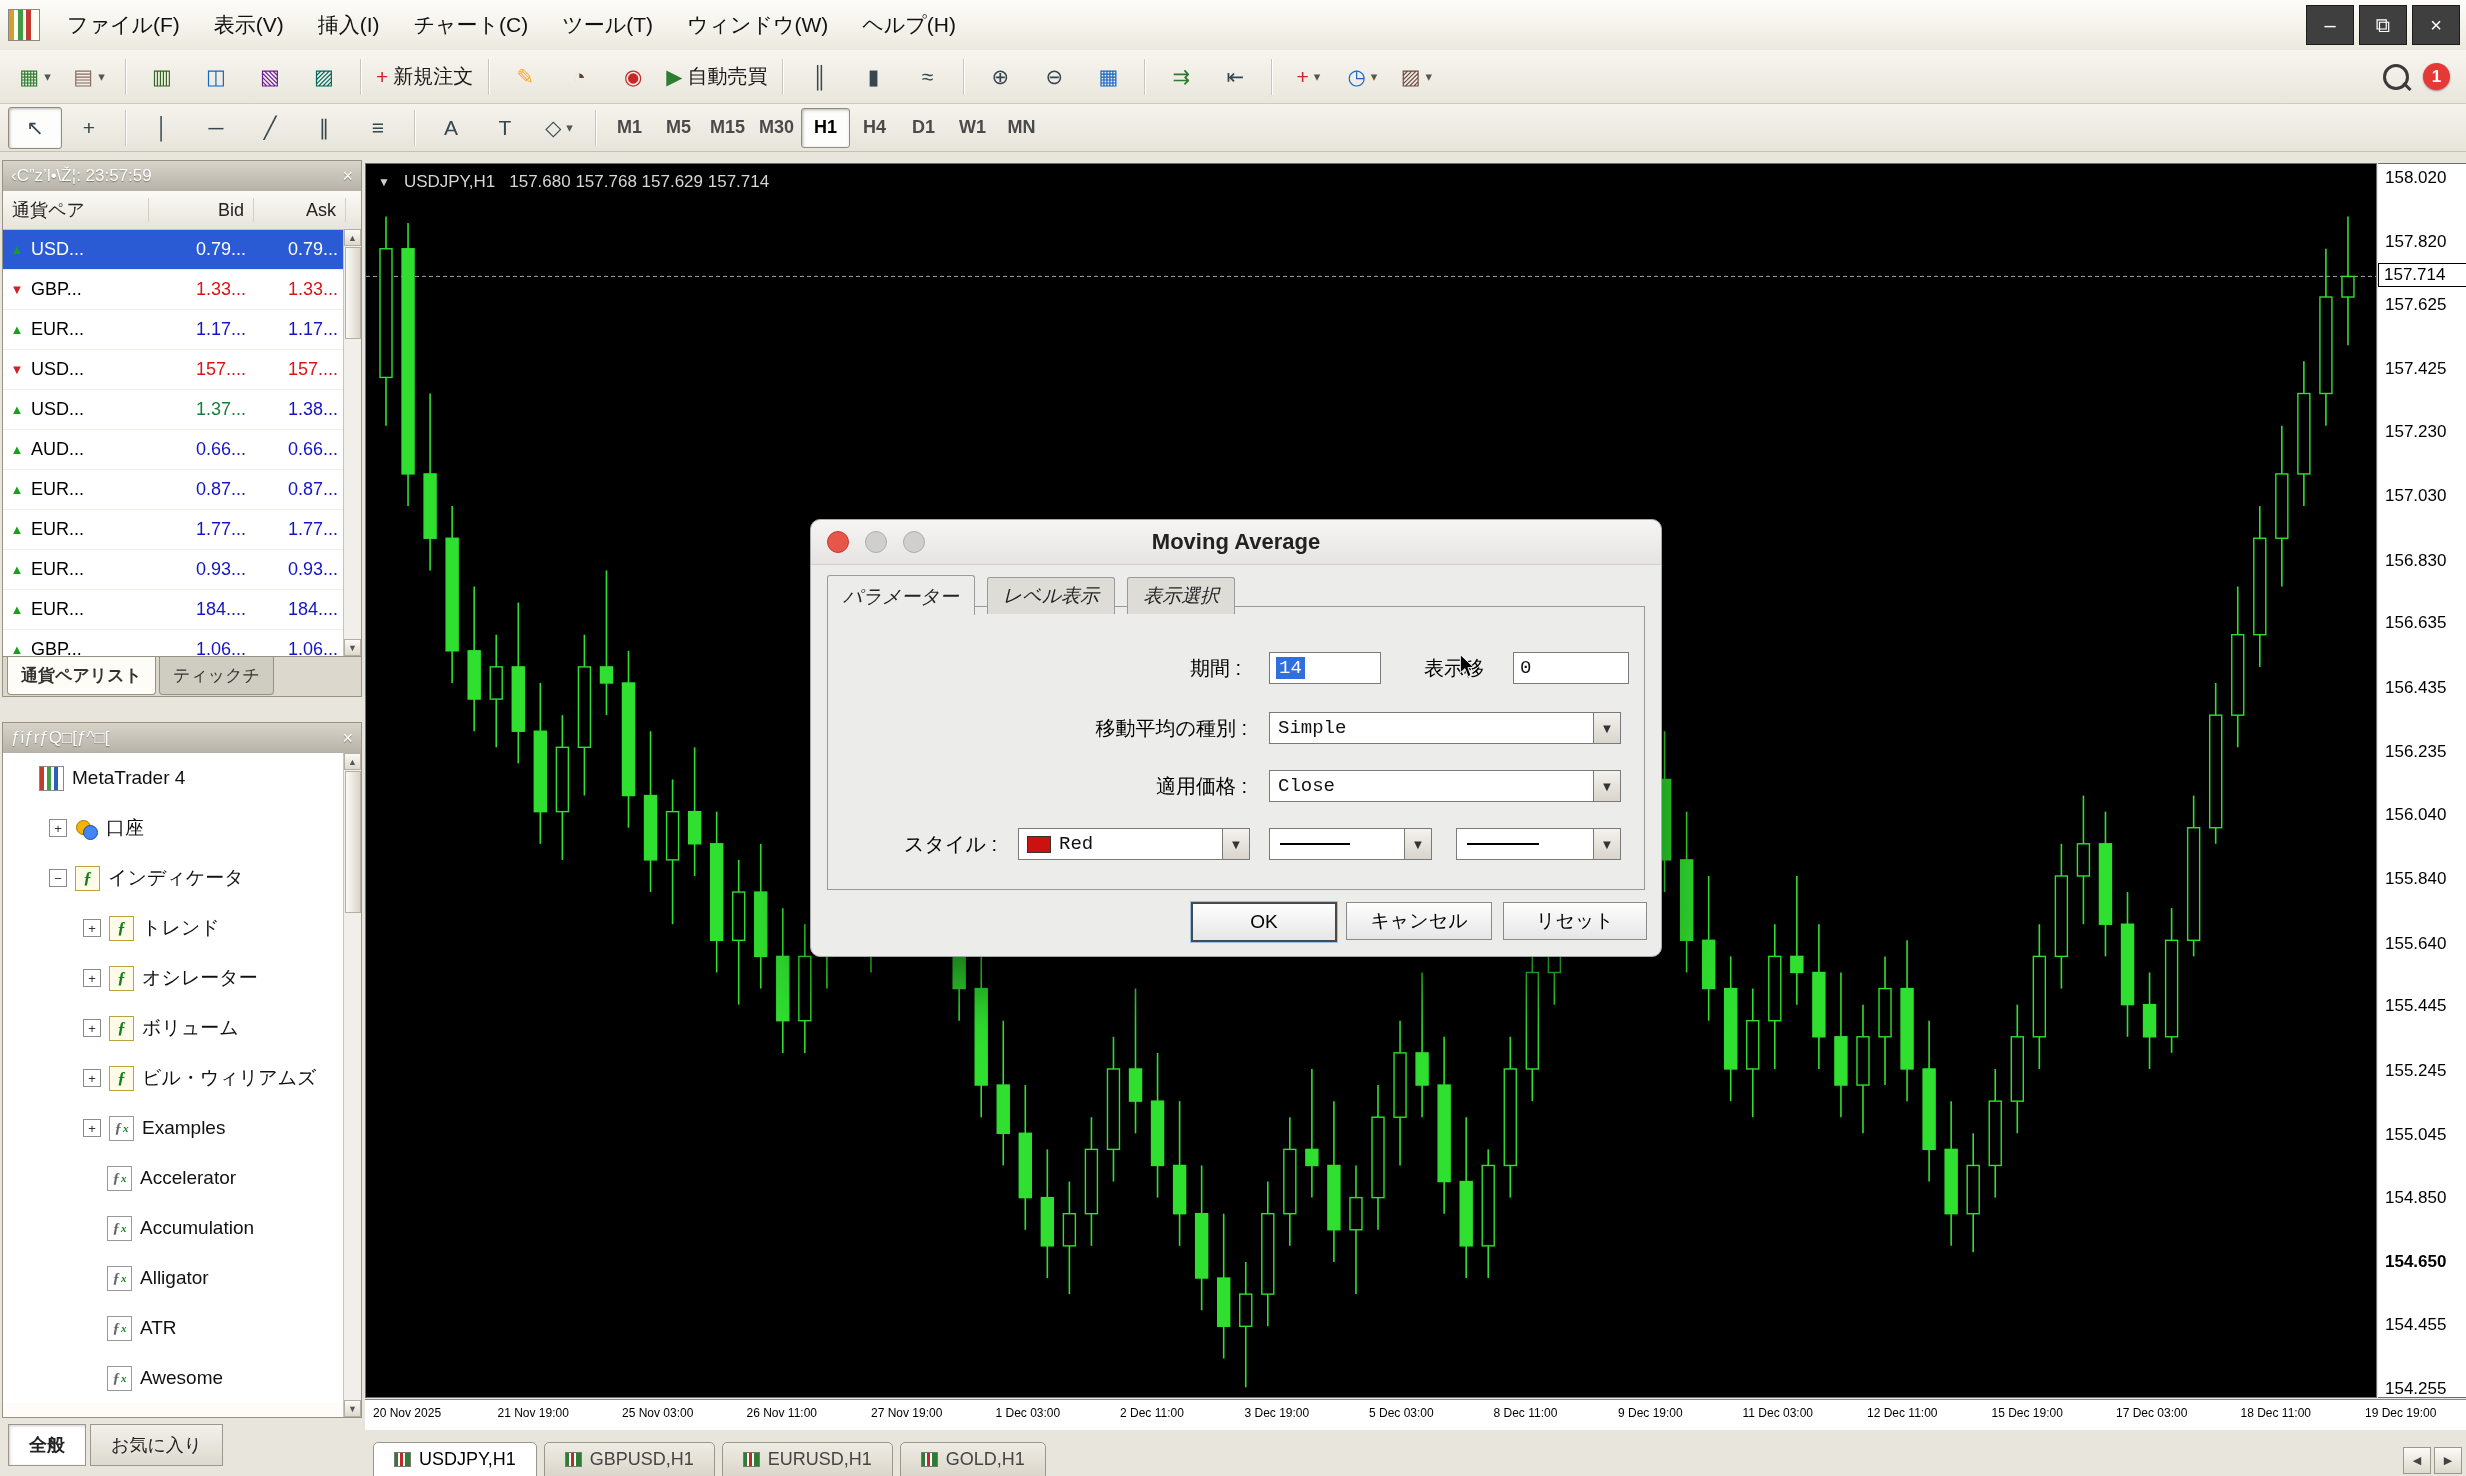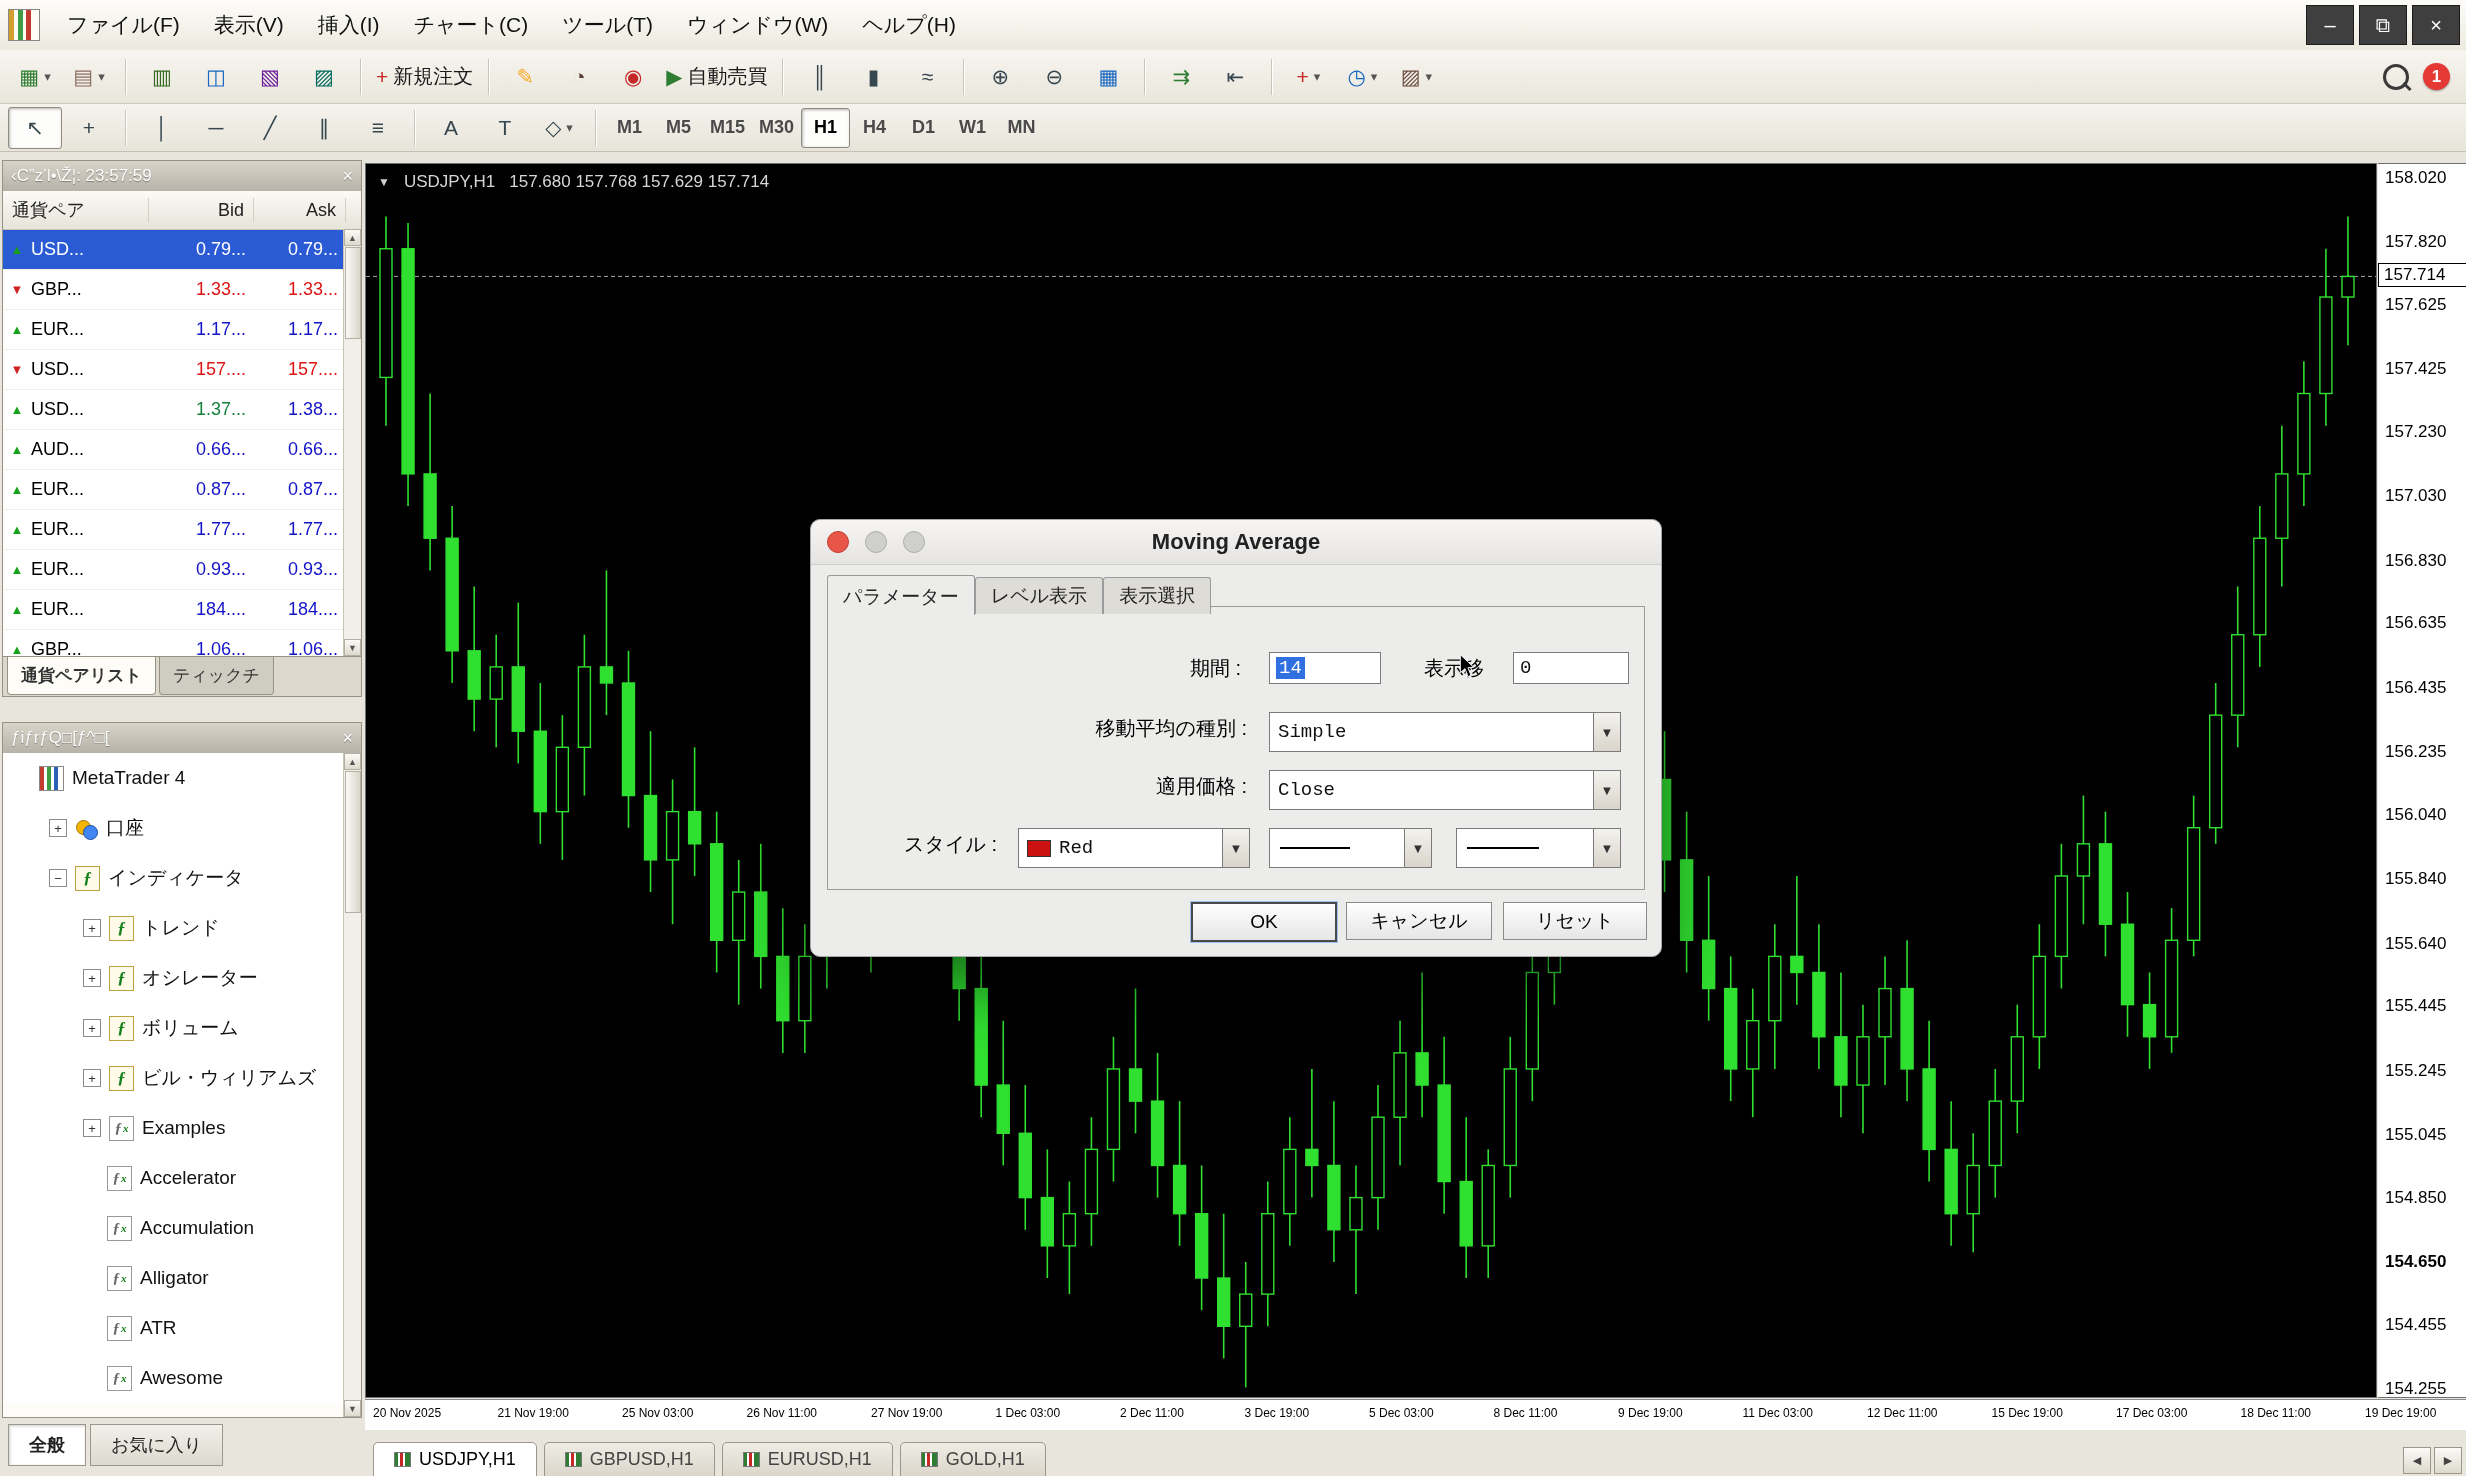--- a/index.html
+++ b/index.html
@@ -100,28 +100,28 @@
   
   .dialog{position:absolute;left:810px;top:519px;width:850px;height:436px;background:#ececea;border:1px solid #a8a8a8;
           border-radius:10px;box-shadow:0 24px 70px rgba(0,0,0,.55);z-index:50;}
   .dlg-title{position:relative;height:44px;display:flex;align-items:center;justify-content:center;font-weight:bold;
              font-size:22px;color:#222;background:linear-gradient(#f7f5f4,#e6e4e2);border-bottom:1px solid #cfcfcf;border-radius:10px 10px 0 0;}
   .tlights{position:absolute;left:16px;top:11px;display:flex;gap:16px;}
   .tl{width:22px;height:22px;border-radius:50%;}
   .tl.red{background:#e8564a;border:1px solid #c13b30;box-sizing:border-box;}
   .tl.gray{background:#cfcfcd;border:1px solid #adadab;box-sizing:border-box;}
   .dlg-tabs{position:absolute;left:16px;top:54px;display:flex;align-items:flex-end;z-index:2;}
-  .dtab{padding:5px 15px;font-size:19px;color:#222;background:#dedcd7;border:1px solid #9a9a9a;border-bottom:none;margin-right:0;border-radius:3px 3px 0 0;}
+  .dtab{padding:5px 15px;font-size:19px;color:#222;background:#dedcd7;border:1px solid #9a9a9a;border-bottom:none;margin-right:12px;border-radius:3px 3px 0 0;font-style:italic;}
   .dtab.active{background:#ececea;padding-top:8px;position:relative;top:1px;}
   .dlg-page{position:absolute;left:16px;right:16px;top:86px;height:282px;border:1px solid #9a9a9a;background:#ececea;}
   .lbl{position:absolute;font-size:20px;color:#000;text-align:right;}
   .tin{position:absolute;height:32px;background:#fff;border:1px solid #7a7a7a;display:flex;align-items:center;
        padding:0 6px;font-family:"Liberation Mono","DejaVu Sans Mono",monospace;font-size:19px;box-sizing:border-box;}
   .tin .sel{background:#2f6fe0;color:#fff;padding:0 3px;}
-  .combo{position:absolute;height:40px;background:#fff;border:1px solid #7a7a7a;display:flex;align-items:center;box-sizing:border-box;gap:44px;}
+  .combo{position:absolute;height:32px;background:#fff;border:1px solid #7a7a7a;display:flex;align-items:center;box-sizing:border-box;gap:44px;}
   .combo .cval{flex:1;padding:0 8px;font-family:"Liberation Mono","DejaVu Sans Mono",monospace;font-size:19px;display:flex;align-items:center;gap:8px;}
   .combo .cbtn{width:26px;height:100%;border-left:1px solid #7a7a7a;background:linear-gradient(#f4f2ee,#d9d5cc);
                display:flex;align-items:center;justify-content:center;font-size:13px;color:#333;}
   .swatch{width:22px;height:15px;background:#cc1111;border:1px solid #333;}
   .lineglyph{flex:1;height:2px;background:#000;margin:0 10px;}
   .dbtn{position:absolute;top:382px;height:36px;background:linear-gradient(#fefefe,#e6e6e6);border:1px solid #8a8a8a;
         font-size:19px;display:flex;align-items:center;justify-content:center;color:#000;}
   .dbtn.default{border:2px solid #4a4a4a;box-shadow:0 0 0 1px #9cc0ee;}
   .cursor-arrow{position:absolute;z-index:5;}
 </style>

